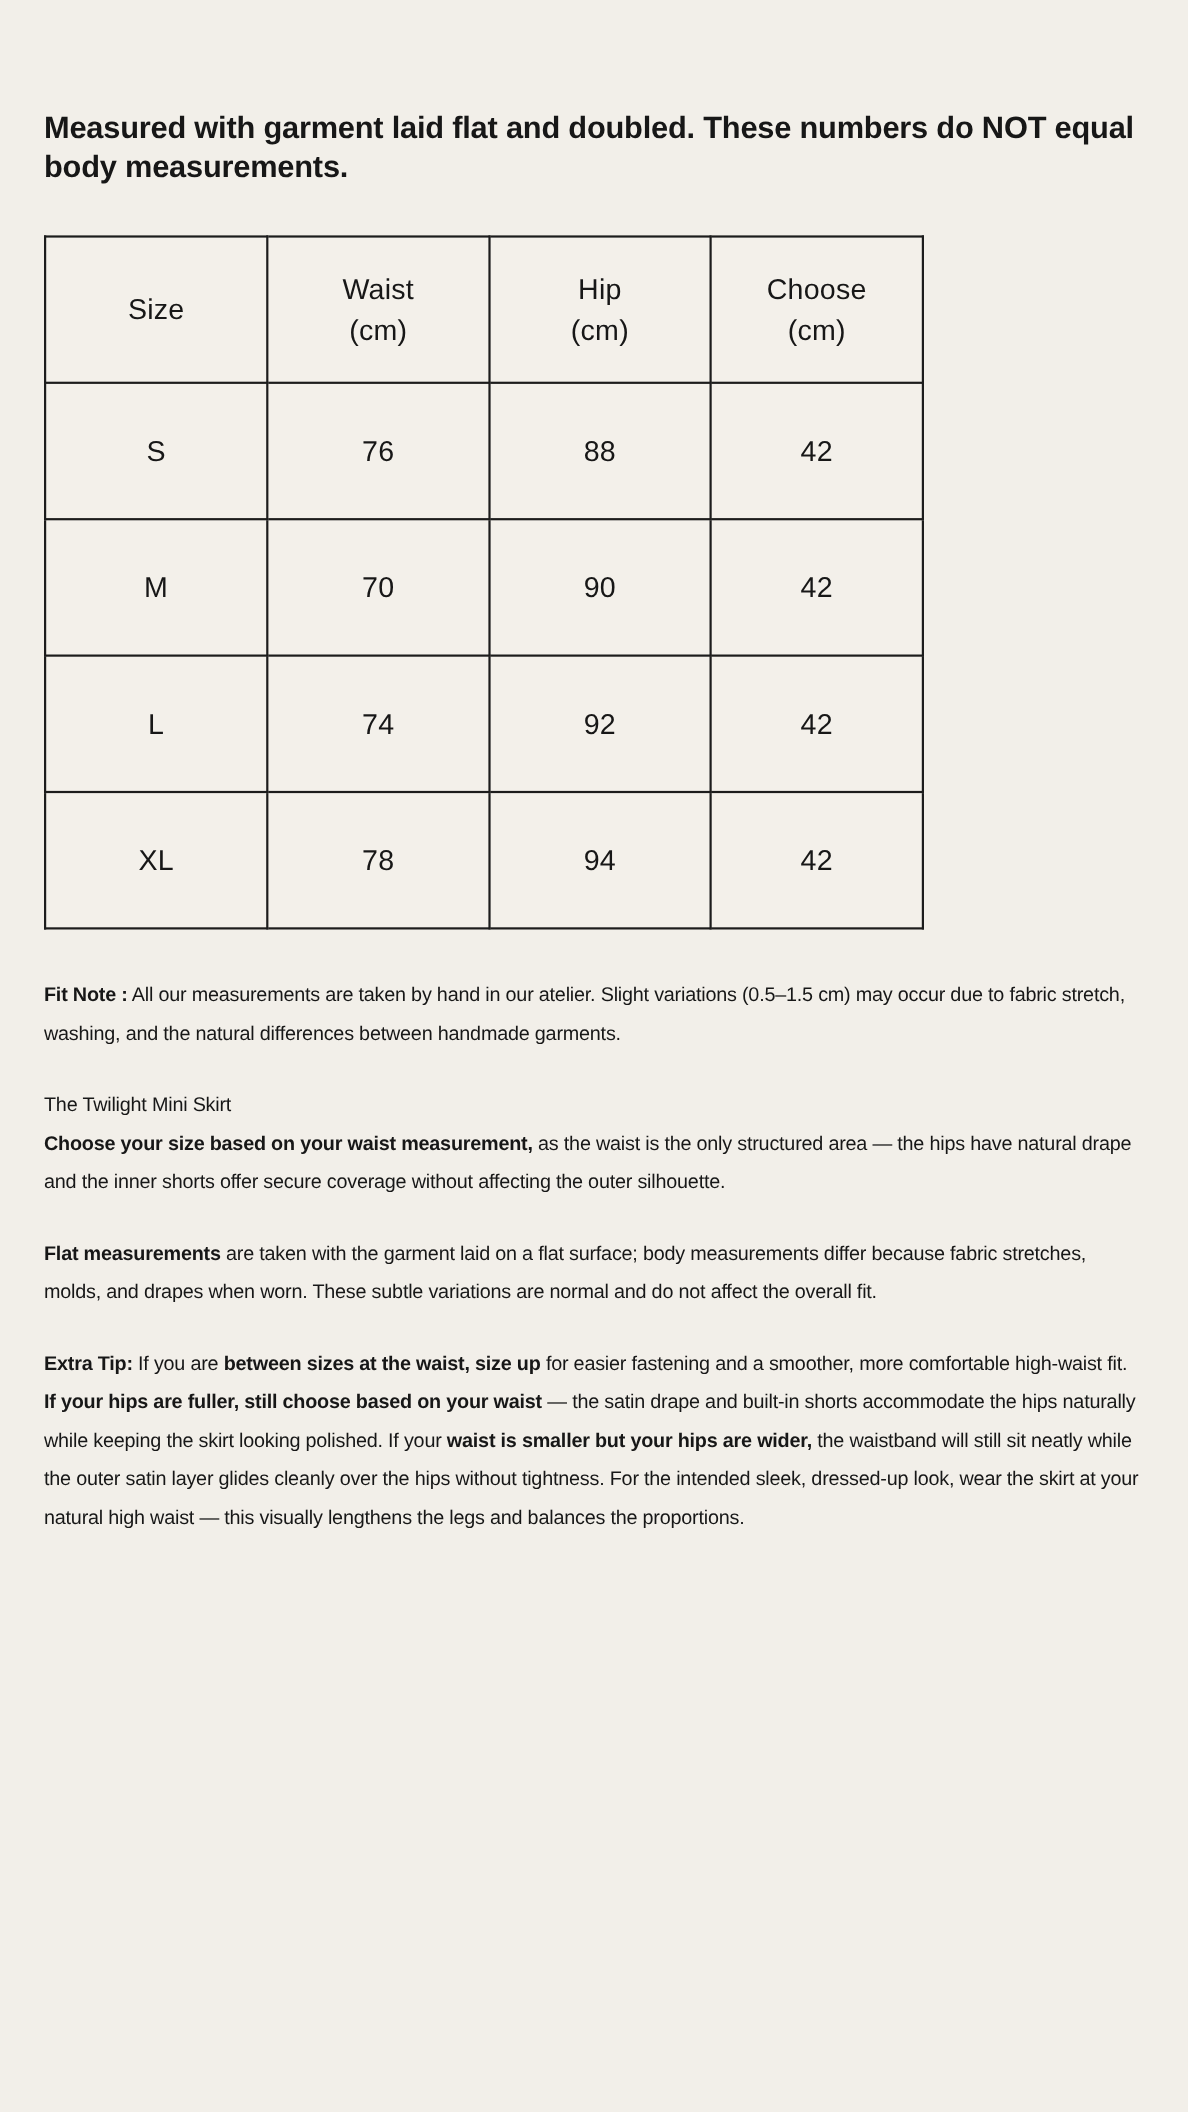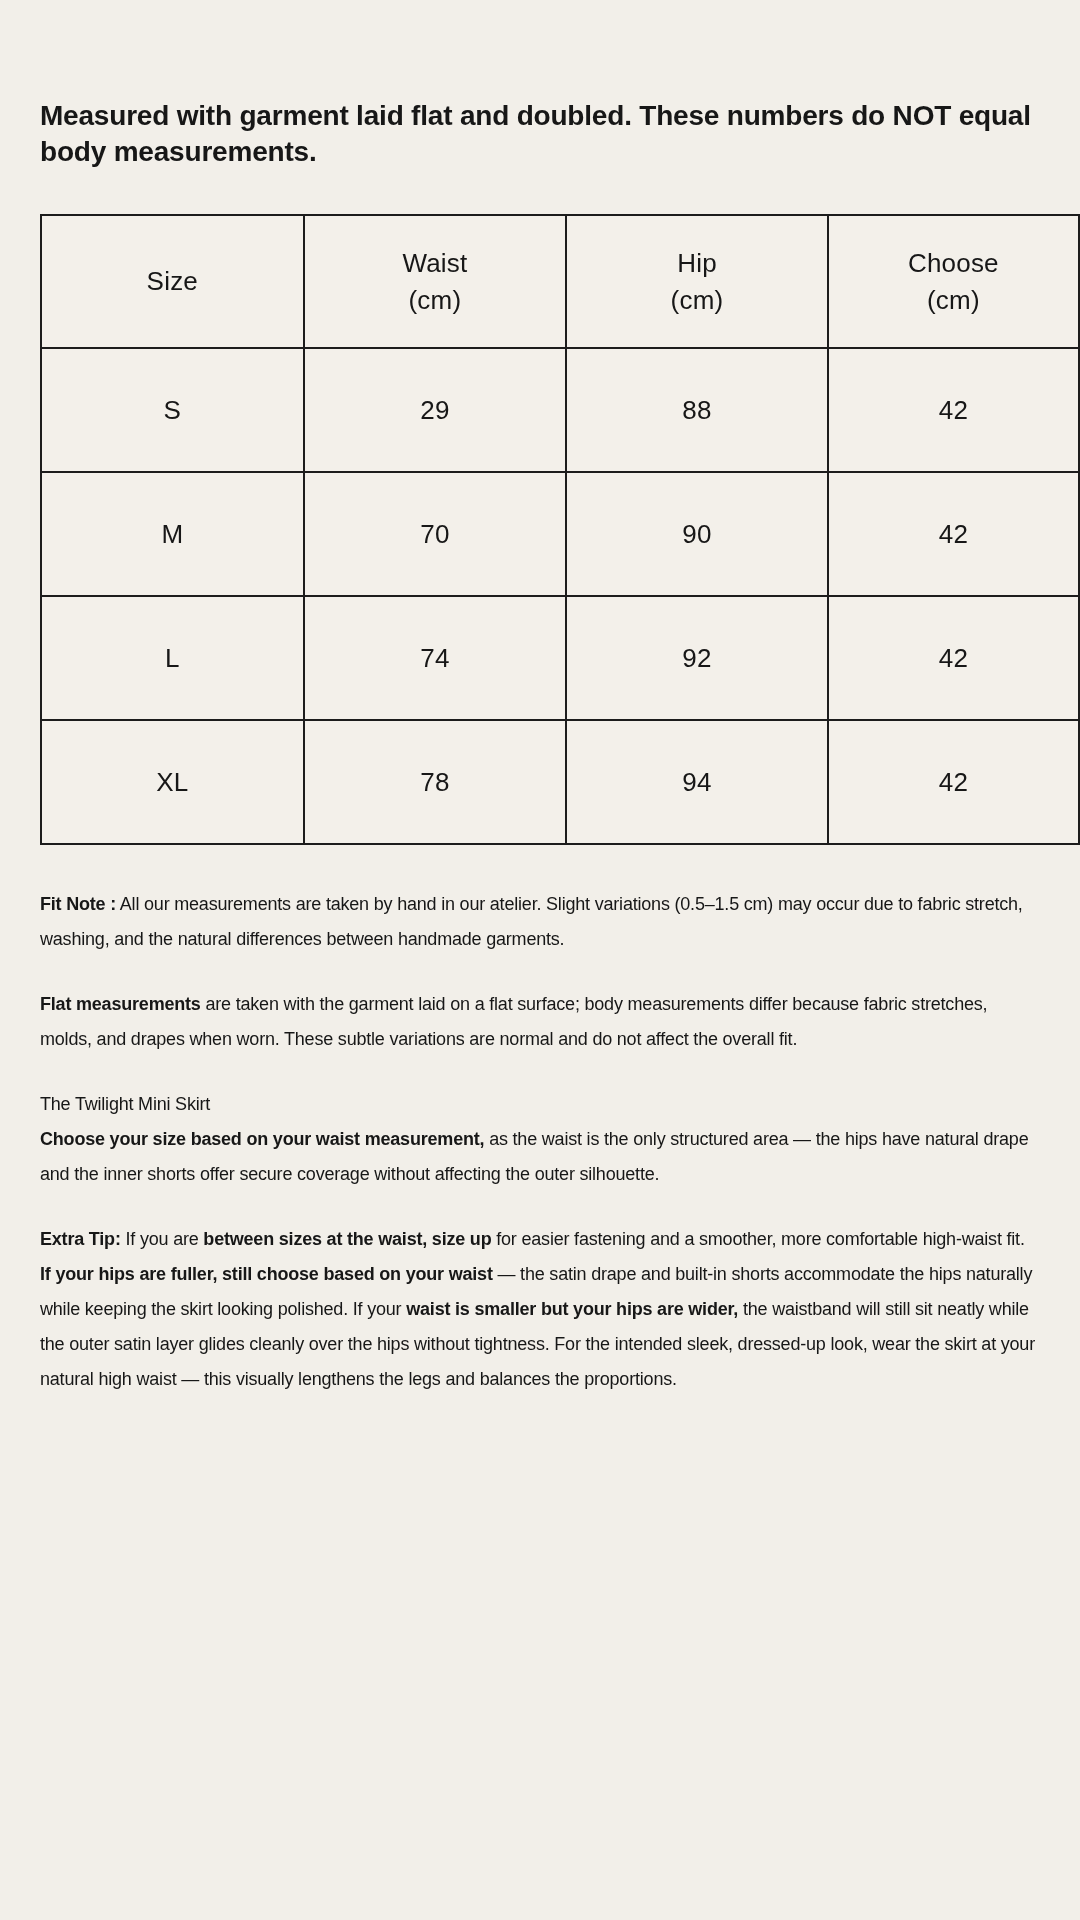--- a/index.html
+++ b/index.html
@@ -21,21 +21,21 @@
   .intro {
     margin: 0;
     font-size: 28px;
     line-height: 36px;
     font-weight: 700;
     letter-spacing: -0.2px;
     max-width: 1000px;
   }
   table.size-table {
     margin-top: 44px;
-    width: 1040px;
+    width: 800px;
     border-collapse: collapse;
     table-layout: fixed;
     background: #f3f0ea;
     padding-left: 28px;
   }
   table.size-table th,
   table.size-table td {
     border: 2px solid #1c1c1c;
     text-align: center;
     vertical-align: middle;
@@ -87,21 +87,21 @@
           </th>
           <th>
             <div>Choose</div>
             <div>(cm)</div>
           </th>
         </tr>
     </thead>
     <tbody>
         <tr>
           <td>S</td>
-          <td>29</td>
+          <td>76</td>
           <td>88</td>
           <td>42</td>
         </tr>
         <tr>
           <td>M</td>
           <td>70</td>
           <td>90</td>
           <td>42</td>
         </tr>
         <tr>
@@ -114,18 +114,18 @@
           <td>XL</td>
           <td>78</td>
           <td>94</td>
           <td>42</td>
         </tr>
       </tbody>
   </table>
 
   <div class="notes">
       <p class="note"><b>Fit Note :</b><span> All our measurements are taken by hand in our atelier. Slight variations (0.5–1.5 cm) may occur due to fabric stretch, washing, and the natural differences between handmade garments.</span></p>
+      <p class="note"><span>The Twilight Mini Skirt</span><br><b>Choose your size based on your waist measurement,</b><span> as the waist is the only structured area — the hips have natural drape and the inner shorts offer secure coverage without affecting the outer silhouette.</span></p>
       <p class="note"><b>Flat measurements</b><span> are taken with the garment laid on a flat surface; body measurements differ because fabric stretches, molds, and drapes when worn. These subtle variations are normal and do not affect the overall fit.</span></p>
-      <p class="note"><span>The Twilight Mini Skirt</span><br><b>Choose your size based on your waist measurement,</b><span> as the waist is the only structured area — the hips have natural drape and the inner shorts offer secure coverage without affecting the outer silhouette.</span></p>
       <p class="note"><b>Extra Tip:</b><span> If you are </span><b>between sizes at the waist, size up</b><span> for easier fastening and a smoother, more comfortable high-waist fit. </span><b>If your hips are fuller, still choose based on your waist</b><span> — the satin drape and built-in shorts accommodate the hips naturally while keeping the skirt looking polished. If your </span><b>waist is smaller but your hips are wider,</b><span> the waistband will still sit neatly while the outer satin layer glides cleanly over the hips without tightness. For the intended sleek, dressed-up look, wear the skirt at your natural high waist — this visually lengthens the legs and balances the proportions.</span></p>
     </div>
 
 </div>
 
 </body></html>

